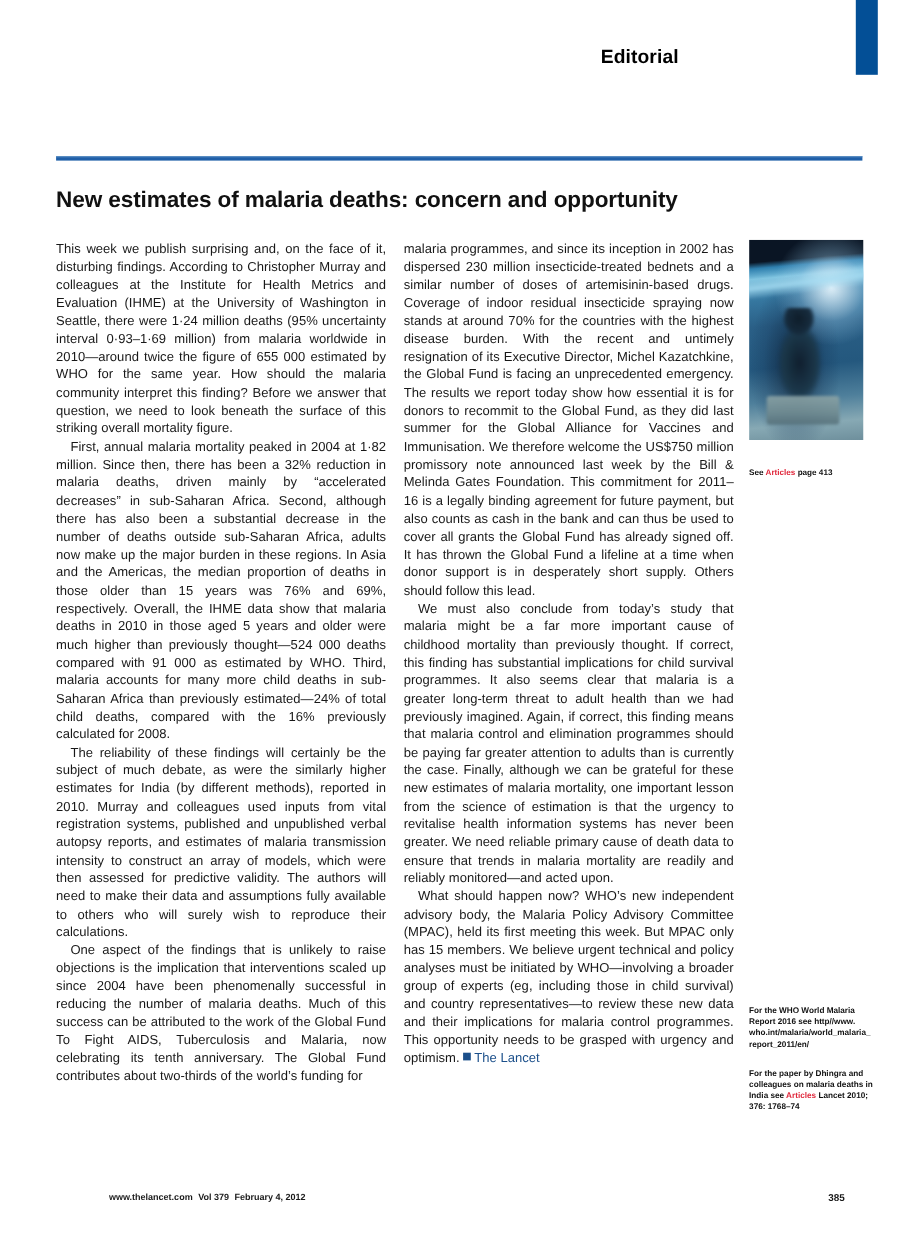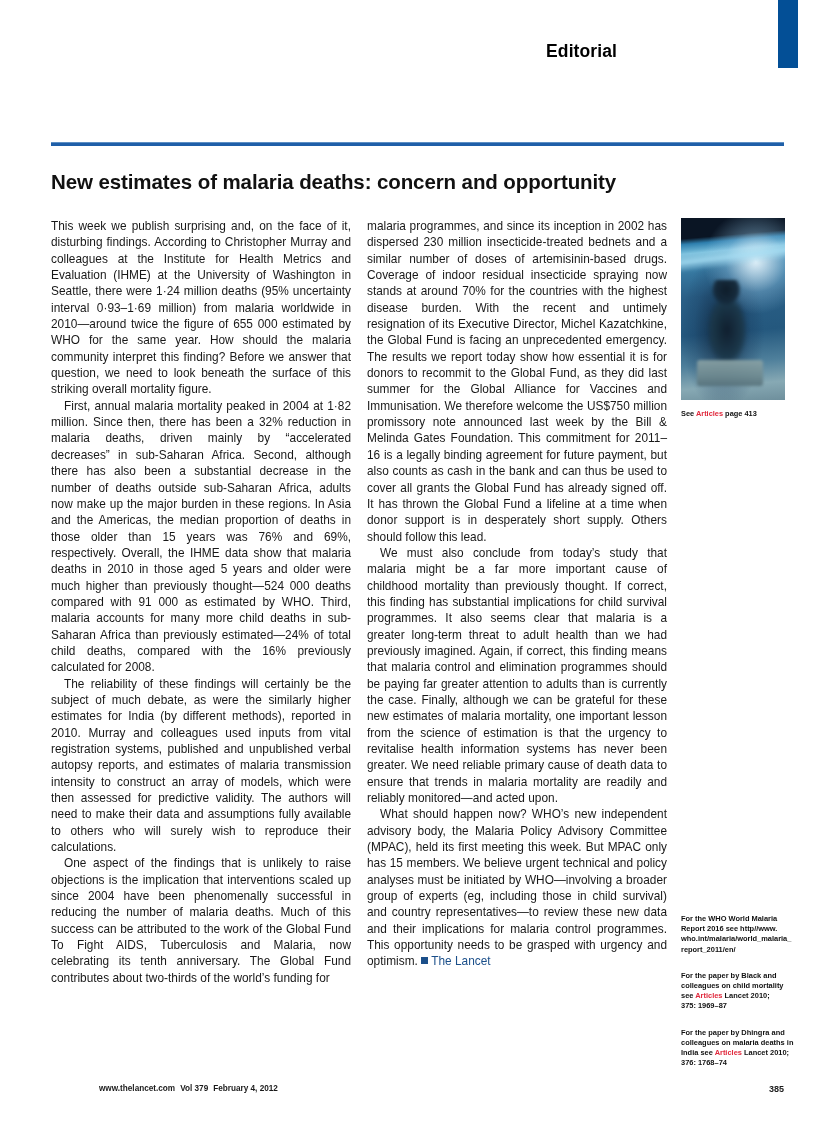--- a/index.html
+++ b/index.html
@@ -145,21 +145,21 @@
     position: absolute;
     left: -4px;
     top: 28px;
     width: 118px;
     height: 20px;
     background: linear-gradient(180deg, rgba(150,215,240,0.0) 0%, rgba(168,222,243,0.85) 50%, rgba(120,190,220,0.0) 100%);
     transform: rotate(-7deg);
     filter: blur(1.2px);
   }
   .rail-note {
-    margin-top: 9px;
+    margin-top: 25px;
     font-size: 7.4px;
     line-height: 10px;
     color: #111111;
     font-weight: bold;
   }
   .rail-refs {
     position: absolute;
     left: 681px;
     top: 898px;
     width: 118px;
@@ -186,21 +186,21 @@
   .footer-left {
     position: absolute;
     left: 0;
     top: 0;
     white-space: nowrap;
     padding-left: 48px;
   }
   .footer-left .sep { display: inline-block; width: 5px; }
   .footer-right {
     position: absolute;
-    right: 0;
+    right: 16px;
     top: 0;
     font-size: 9px;
   }
 </style>
 </head>
 <body>
 
 <div class="page-header">
   <div class="header-accent-bar"></div>
   <div class="header-kicker">Editorial</div>
@@ -237,26 +237,20 @@
 
 <div class="rail-refs">
 
   <div class="ref-block">
     <div>For the WHO World Malaria</div>
     <div>Report 2016 see http//www.</div>
     <div class="url-frag">who.int/malaria/world_malaria_</div>
     <div class="url-frag">report_2011/en/</div>
   </div>
 
-  <div class="ref-block">
-    <div>For the paper by Black and</div>
-    <div>colleagues on child mortality</div>
-    <div><span>see </span><a class="xref" href="#" style="text-decoration:none">Articles</a><span> Lancet 2010;</span></div>
-    <div>375: 1969–87</div>
-  </div>
 
   <div class="ref-block">
     <div>For the paper by Dhingra and</div>
     <div>colleagues on malaria deaths in</div>
     <div><span>India see </span><a class="xref" href="#" style="text-decoration:none">Articles</a><span> Lancet 2010;</span></div>
     <div>376: 1768–74</div>
   </div>
 </div>
 
 <div class="page-footer">

